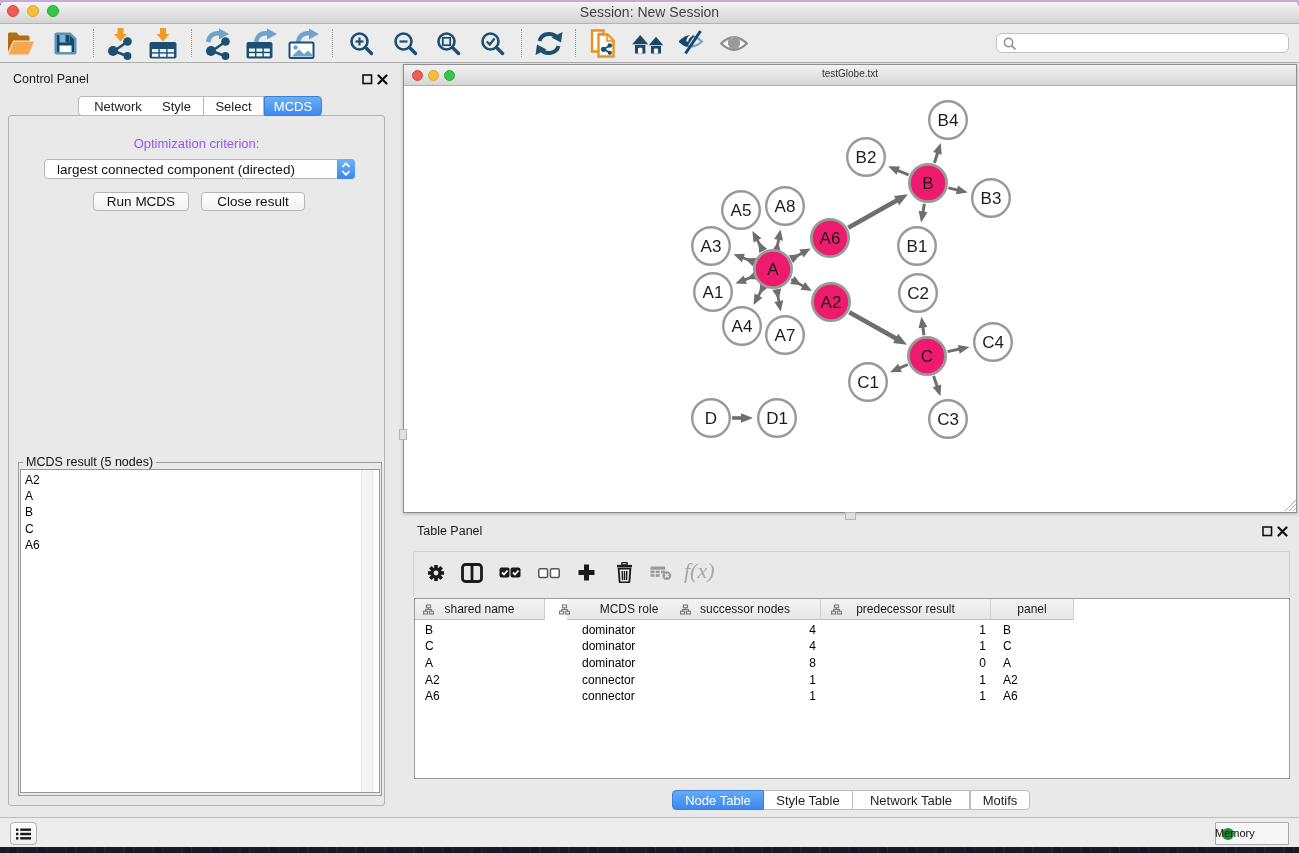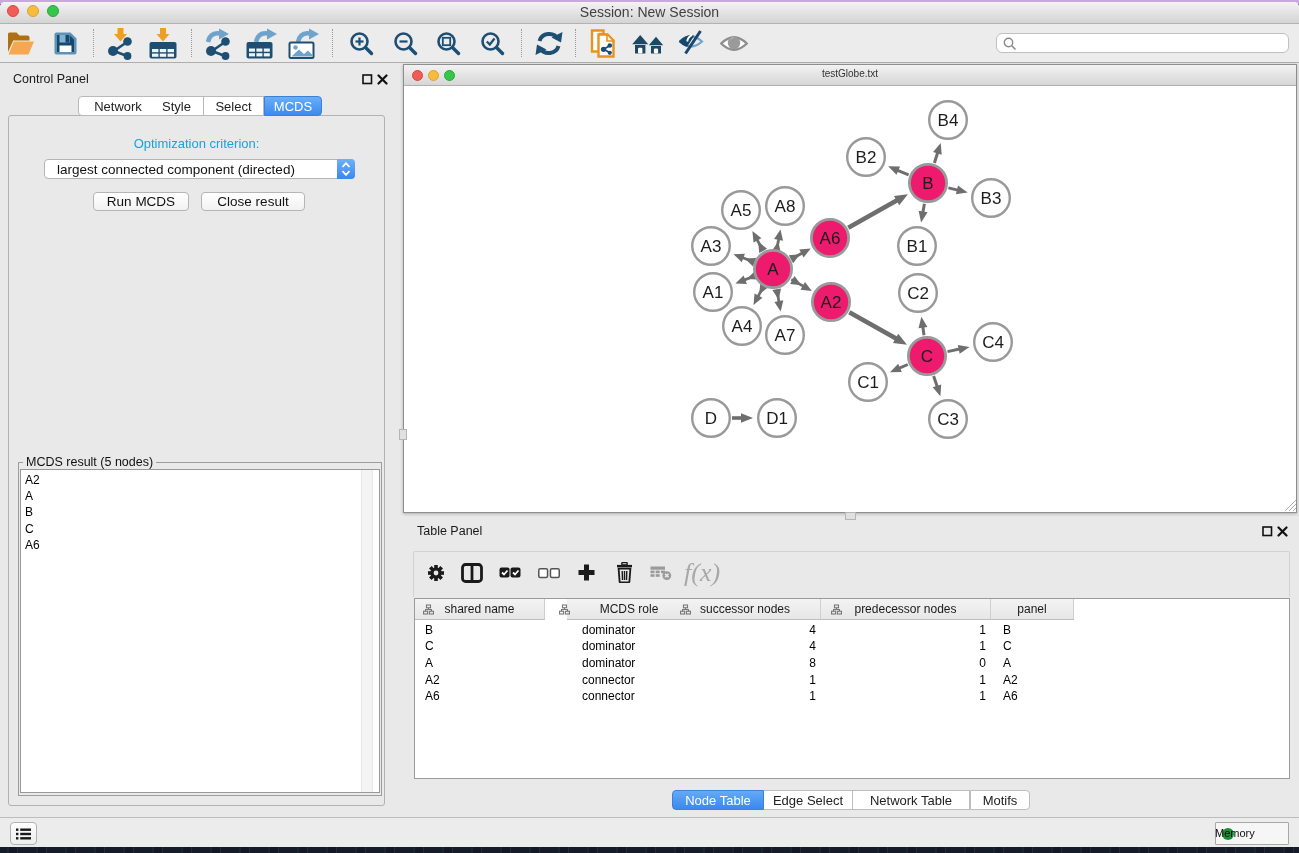--- a/index.html
+++ b/index.html
@@ -13,21 +13,21 @@
 #toolbar{left:0;top:24px;width:1299px;height:39px;background:#ececec;border-bottom:1px solid #aeaeae}
 .sep{top:29px;width:0;height:28px;border-left:1px dotted #9a9a9a}
 #searchbox{left:996px;top:33px;width:293px;height:20px;background:#fff;border:1px solid #c0c0c0;border-radius:6px}
 #mainbg{left:0;top:63px;width:1299px;height:754px;background:#e9e9e9}
 #statusbar{left:0;top:817px;width:1299px;height:30px;background:#ececec;border-top:1px solid #bdbdbd}
 
 #cp-title{left:13px;top:72px;font-size:12.5px;color:#1a1a1a}
 .tab{position:absolute;top:96px;height:20px;border:1px solid #b9b9b9;background:#fff;font-size:13px;color:#222;text-align:center;line-height:19px}
 .tab.sel{background:linear-gradient(#6aaef7,#3c8af0);color:#fff;border-color:#3c80d8}
 #cp-panel{left:8px;top:115px;width:377px;height:691px;border:1px solid #b2b2b2;border-radius:3px;background:#e9e9e9}
-#optlabel{left:8px;top:136px;width:377px;text-align:center;font-size:13px;color:#0ea5e9}
+#optlabel{left:8px;top:136px;width:377px;text-align:center;font-size:13px;color:#8b5cf6}
 #dropdown{left:44px;top:159px;width:311px;height:20px;background:#fff;border:1px solid #b5b5b5;border-radius:4px}
 #ddtext{left:12px;top:2px;font-size:13.5px;color:#111}
 #ddbtn{right:-1px;top:-1px;width:18px;height:20px;border-radius:0 4px 4px 0;background:linear-gradient(#6db2f8,#3d86ee)}
 .btn{position:absolute;height:19px;background:linear-gradient(#ffffff,#f2f2f2);border:1px solid #b5b5b5;border-radius:4px;font-size:13.5px;color:#111;text-align:center;line-height:17px}
 #grpbox{left:18px;top:462px;width:364px;height:334px;border:1px solid #9d9d9d}
 #grplabel{left:23px;top:455px;background:#e9e9e9;padding:0 3px;font-size:12.5px;color:#111}
 #mcdslist{left:20px;top:469px;width:360px;height:324px;background:#fff;border:1px solid #989898;font-size:12px;color:#000;line-height:16.2px;padding:2px 0 0 4px}
 #mcdsscroll{left:361px;top:470px;width:12px;height:322px;background:#f4f4f4;border-left:1px solid #e6e6e6;border-right:1px solid #e6e6e6}
 
 #netwin{left:403px;top:64px;width:894px;height:449px;background:#fff;border:1px solid #8e8e8e;box-shadow:0 1px 3px rgba(0,0,0,.25)}
@@ -406,27 +406,27 @@
       <rect x="0.5" y="0.5" width="14.5" height="3.2"></rect>
 <rect x="0.5" y="4.6" width="4" height="2.6"></rect>
       <rect x="5.7" y="4.6" width="4" height="2.6"></rect>
       <rect x="11" y="4.6" width="4" height="2.6"></rect>
 <rect x="0.5" y="8.2" width="4" height="2.6"></rect>
       <rect x="5.7" y="8.2" width="4" height="2.6"></rect>
     </g>
 <circle cx="16.8" cy="9.6" r="4.4" fill="#9a9a9a"></circle>
 <path d="M15.1 7.9 L18.5 11.3 M18.5 7.9 L15.1 11.3" stroke="#e9e9e9" stroke-width="1.5"></path>
   </svg>
-<div class="abs" style="left:684px;top:558px;font-family:'Liberation Serif',serif;font-style:italic;font-size:26px;color:#a8a8a8">f(x)</div>
+<div class="abs" style="left:684px;top:558px;font-family:'Liberation Serif',serif;font-style:italic;font-size:22px;color:#a8a8a8">f(x)</div>
 
 <div class="abs" id="tbl"></div>
 <div class="abs hcell" style="left:415px;top:599px;width:130px">shared name</div>
 <div class="abs hcell" style="left:567px;top:599px;width:125px">MCDS role</div>
 <div class="abs hcell" style="left:670px;top:599px;width:151px">successor nodes</div>
-<div class="abs hcell" style="left:821px;top:599px;width:170px">predecessor nodes</div>
+<div class="abs hcell" style="left:821px;top:599px;width:170px">predecessor result</div>
 <div class="abs hcell" style="left:991px;top:599px;width:83px">panel</div>
 <svg class="hicon abs" style="left:423px;top:604px" width="12" height="11" viewBox="0 0 12 11">
     <g fill="none" stroke="#777" stroke-width="1.2">
       <rect x="3.8" y="0.6" width="4.4" height="3"></rect>
       <rect x="0.6" y="7.4" width="4.4" height="3"></rect>
       <rect x="7" y="7.4" width="4.4" height="3"></rect>
       <path d="M6 3.6 V5.5 M2.8 7.4 V5.5 H9.2 V7.4"></path>
     </g>
   </svg>
 <svg class="hicon abs" style="left:559px;top:604px" width="12" height="11" viewBox="0 0 12 11">
@@ -473,21 +473,21 @@
 <div class="abs rowt" style="left:670px;top:672px;width:146px;text-align:right">1</div>
 <div class="abs rowt" style="left:821px;top:672px;width:165px;text-align:right">1</div>
 <div class="abs rowt" style="left:1003px;top:672px">A2</div>
 <div class="abs rowt" style="left:425px;top:688px">A6</div>
 <div class="abs rowt" style="left:582px;top:688px">connector</div>
 <div class="abs rowt" style="left:670px;top:688px;width:146px;text-align:right">1</div>
 <div class="abs rowt" style="left:821px;top:688px;width:165px;text-align:right">1</div>
 <div class="abs rowt" style="left:1003px;top:688px">A6</div>
 
 <div class="abs btab sel" style="left:672px;top:790px;width:92px;border-radius:4px 0 0 4px">Node Table</div>
-<div class="abs btab" style="left:764px;top:790px;width:89px;border-left:none">Edge Select</div>
+<div class="abs btab" style="left:764px;top:790px;width:89px;border-left:none">Style Table</div>
 <div class="abs btab" style="left:853px;top:790px;width:117px;border-left:none">Network Table</div>
 <div class="abs btab" style="left:970px;top:790px;width:60px;border-radius:0 4px 4px 0">Motifs</div>
 
 <div class="abs" id="statusbar"></div>
 <div class="abs" id="listbtn"></div>
 <svg class="abs" style="left:16px;top:828px" width="15" height="12" viewBox="0 0 15 12">
 <g fill="#1a1a1a">
       <rect x="0" y="0.5" width="2.4" height="2.4"></rect>
       <rect x="0" y="4.8" width="2.4" height="2.4"></rect>
       <rect x="0" y="9.1" width="2.4" height="2.4"></rect>

